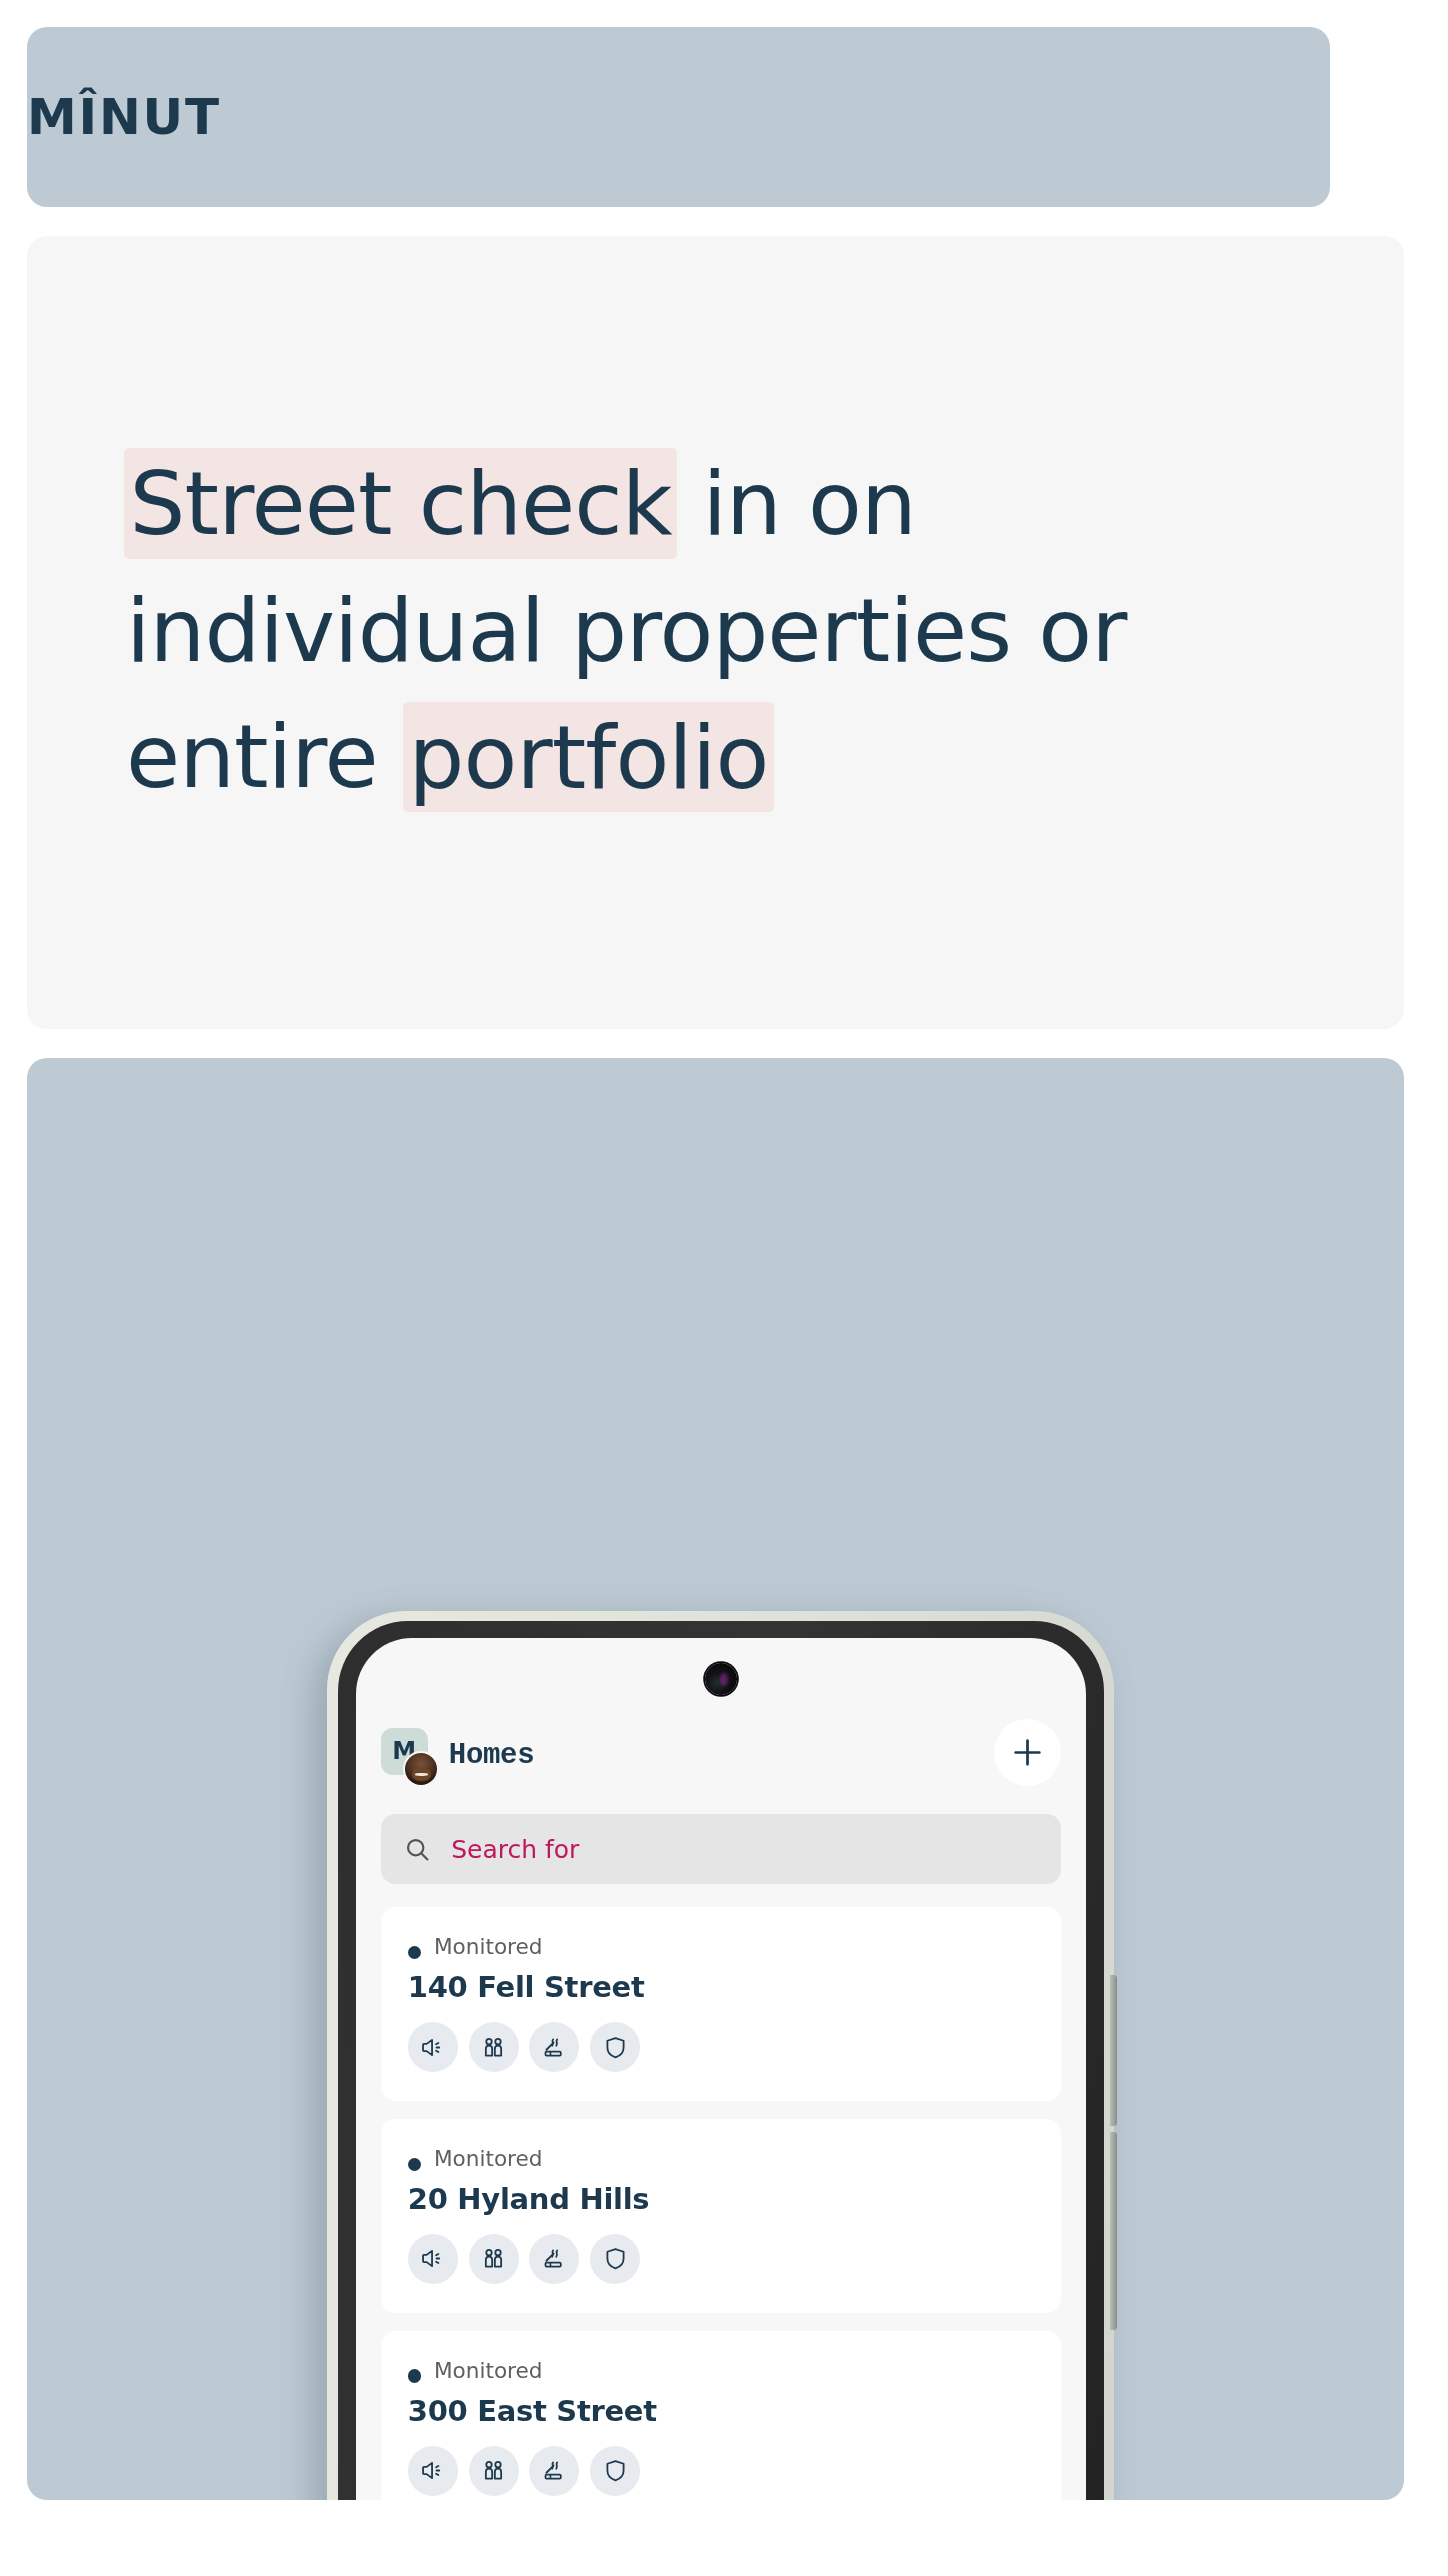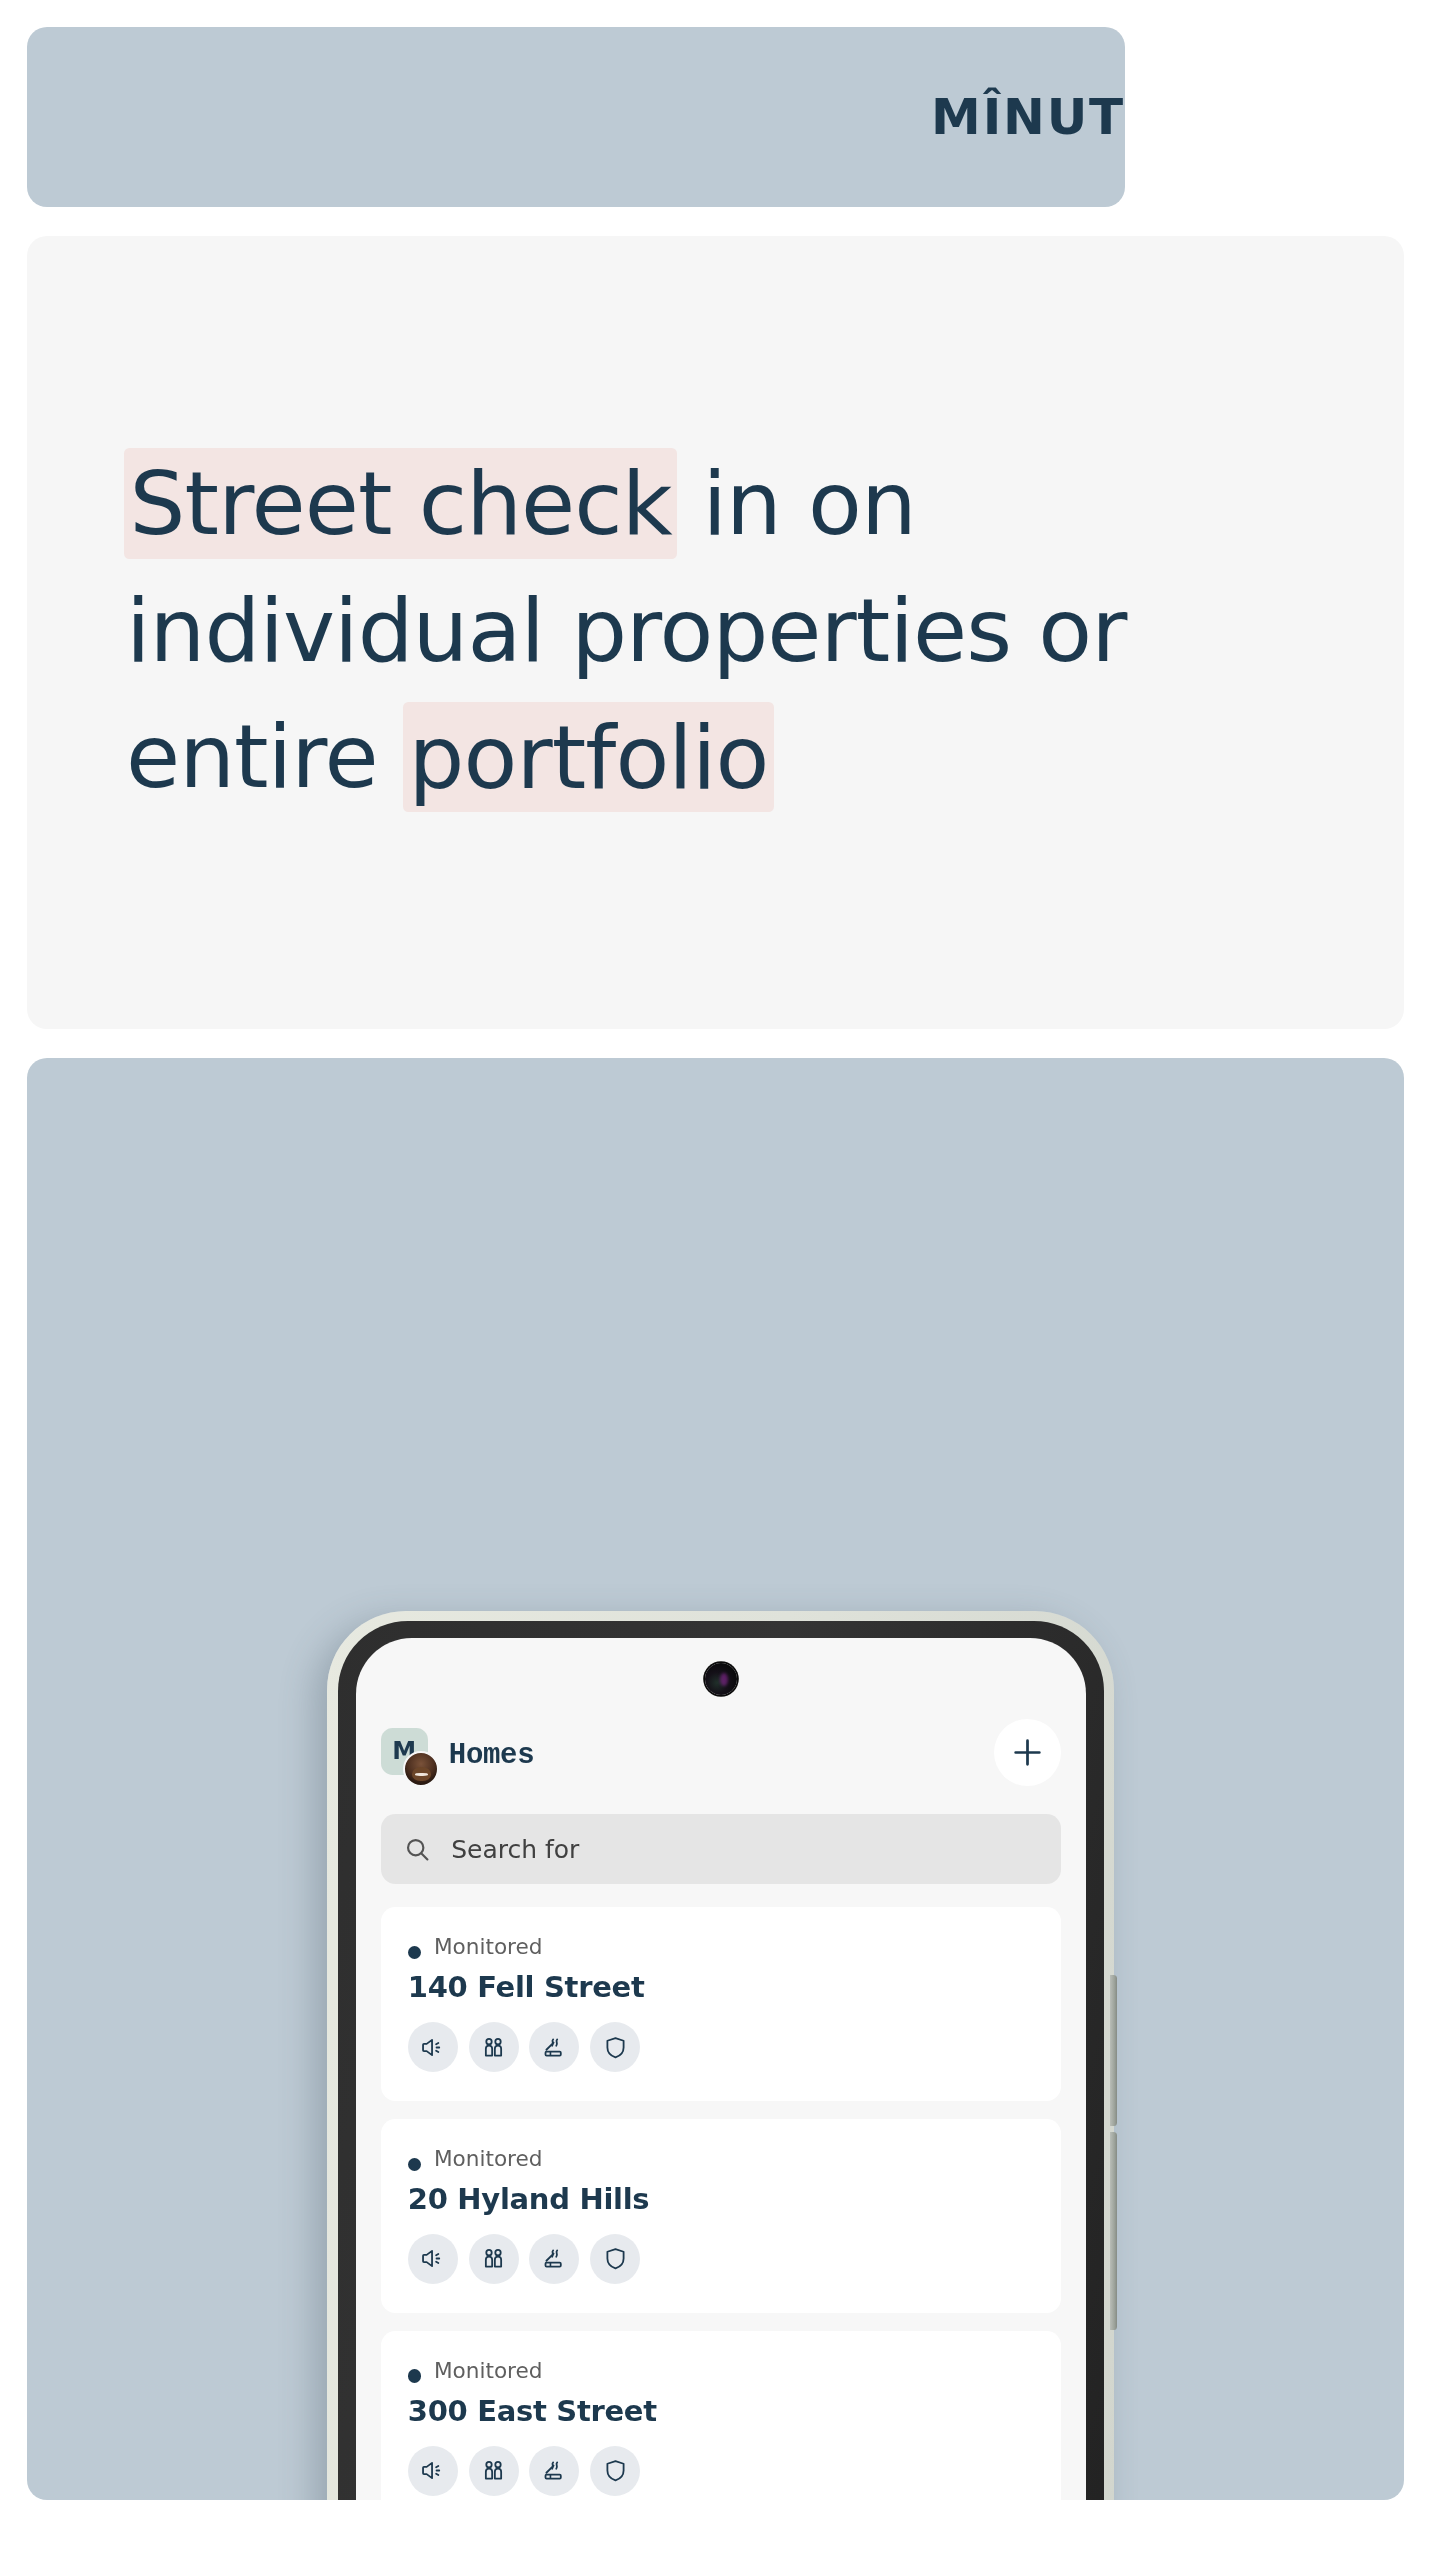--- a/index.html
+++ b/index.html
@@ -16,28 +16,26 @@
   .page {
     position: relative;
     width: 1449px;
     height: 2576px;
     background: #ffffff;
     padding: 27px;
   }
 
   
   .brand-panel {
-    width: 1098px;
+    width: 1303px;
     height: 180px;
     background: #bdcad4;
     border-radius: 20px;
     display: flex;
     align-items: center;
-    padding-left: 99px;
-    justify-content: flex-end;
   }
   .brand-logo {
     font-family: "DejaVu Sans", sans-serif;
     font-size: 50px;
     font-weight: 700;
     letter-spacing: 1.8px;
     color: #1d394e;
   }
 
   
@@ -238,21 +236,21 @@
     align-items: center;
     padding: 0 23.4px;
     margin-bottom: 23.4px;
     cursor: text;
   }
   .search-bar svg { flex: 0 0 auto; display: block; }
   .search-placeholder {
     margin-left: 20px;
     font-family: "DejaVu Sans", sans-serif;
     font-size: 25px;
-    color: #404040;
+    color: #be185d;
   }
 
   
   .card {
     background: #ffffff;
     border-radius: 14.4px;
     padding: 27px 27px 29px 27px;
     margin-bottom: 18px;
   }
   .status-row {

